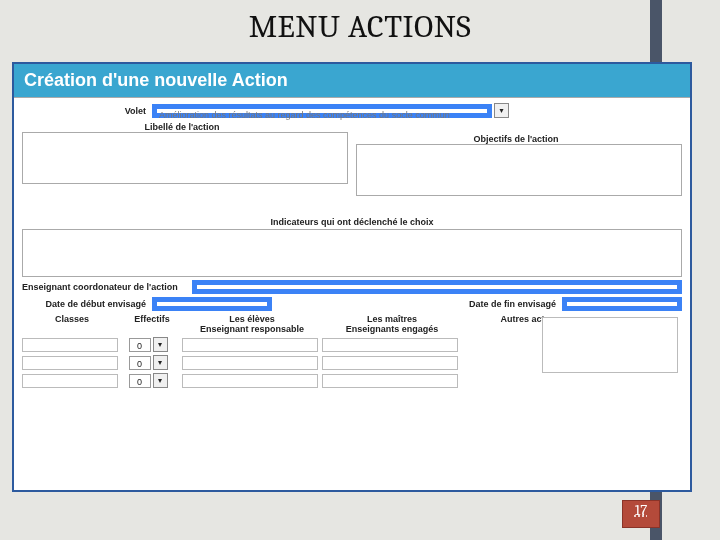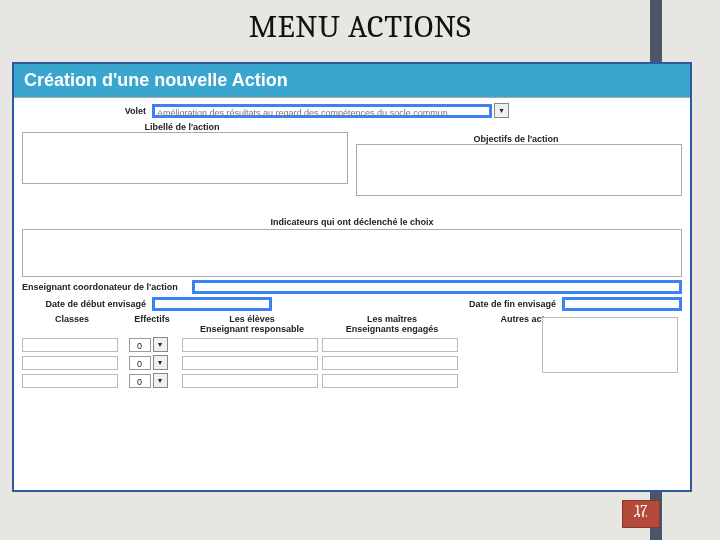--- a/index.html
+++ b/index.html
@@ -55,21 +55,21 @@
     display: flex;
     align-items: center;
     margin: 3px 0;
   }
   .lbl {
     font-weight: bold;
     text-align: right;
     padding-right: 6px;
   }
   .sel, .inp, .ta {
-    border: 3px solid #3b82f6;
+    border: 5px solid #3b82f6;
     background: #fff;
     font-size: 9px;
     padding: 1px 2px;
     color: #777;
   }
   .chev-btn {
     width: 15px;
     height: 15px;
     border: 1px solid #888;
     background: #f0f0f0;

